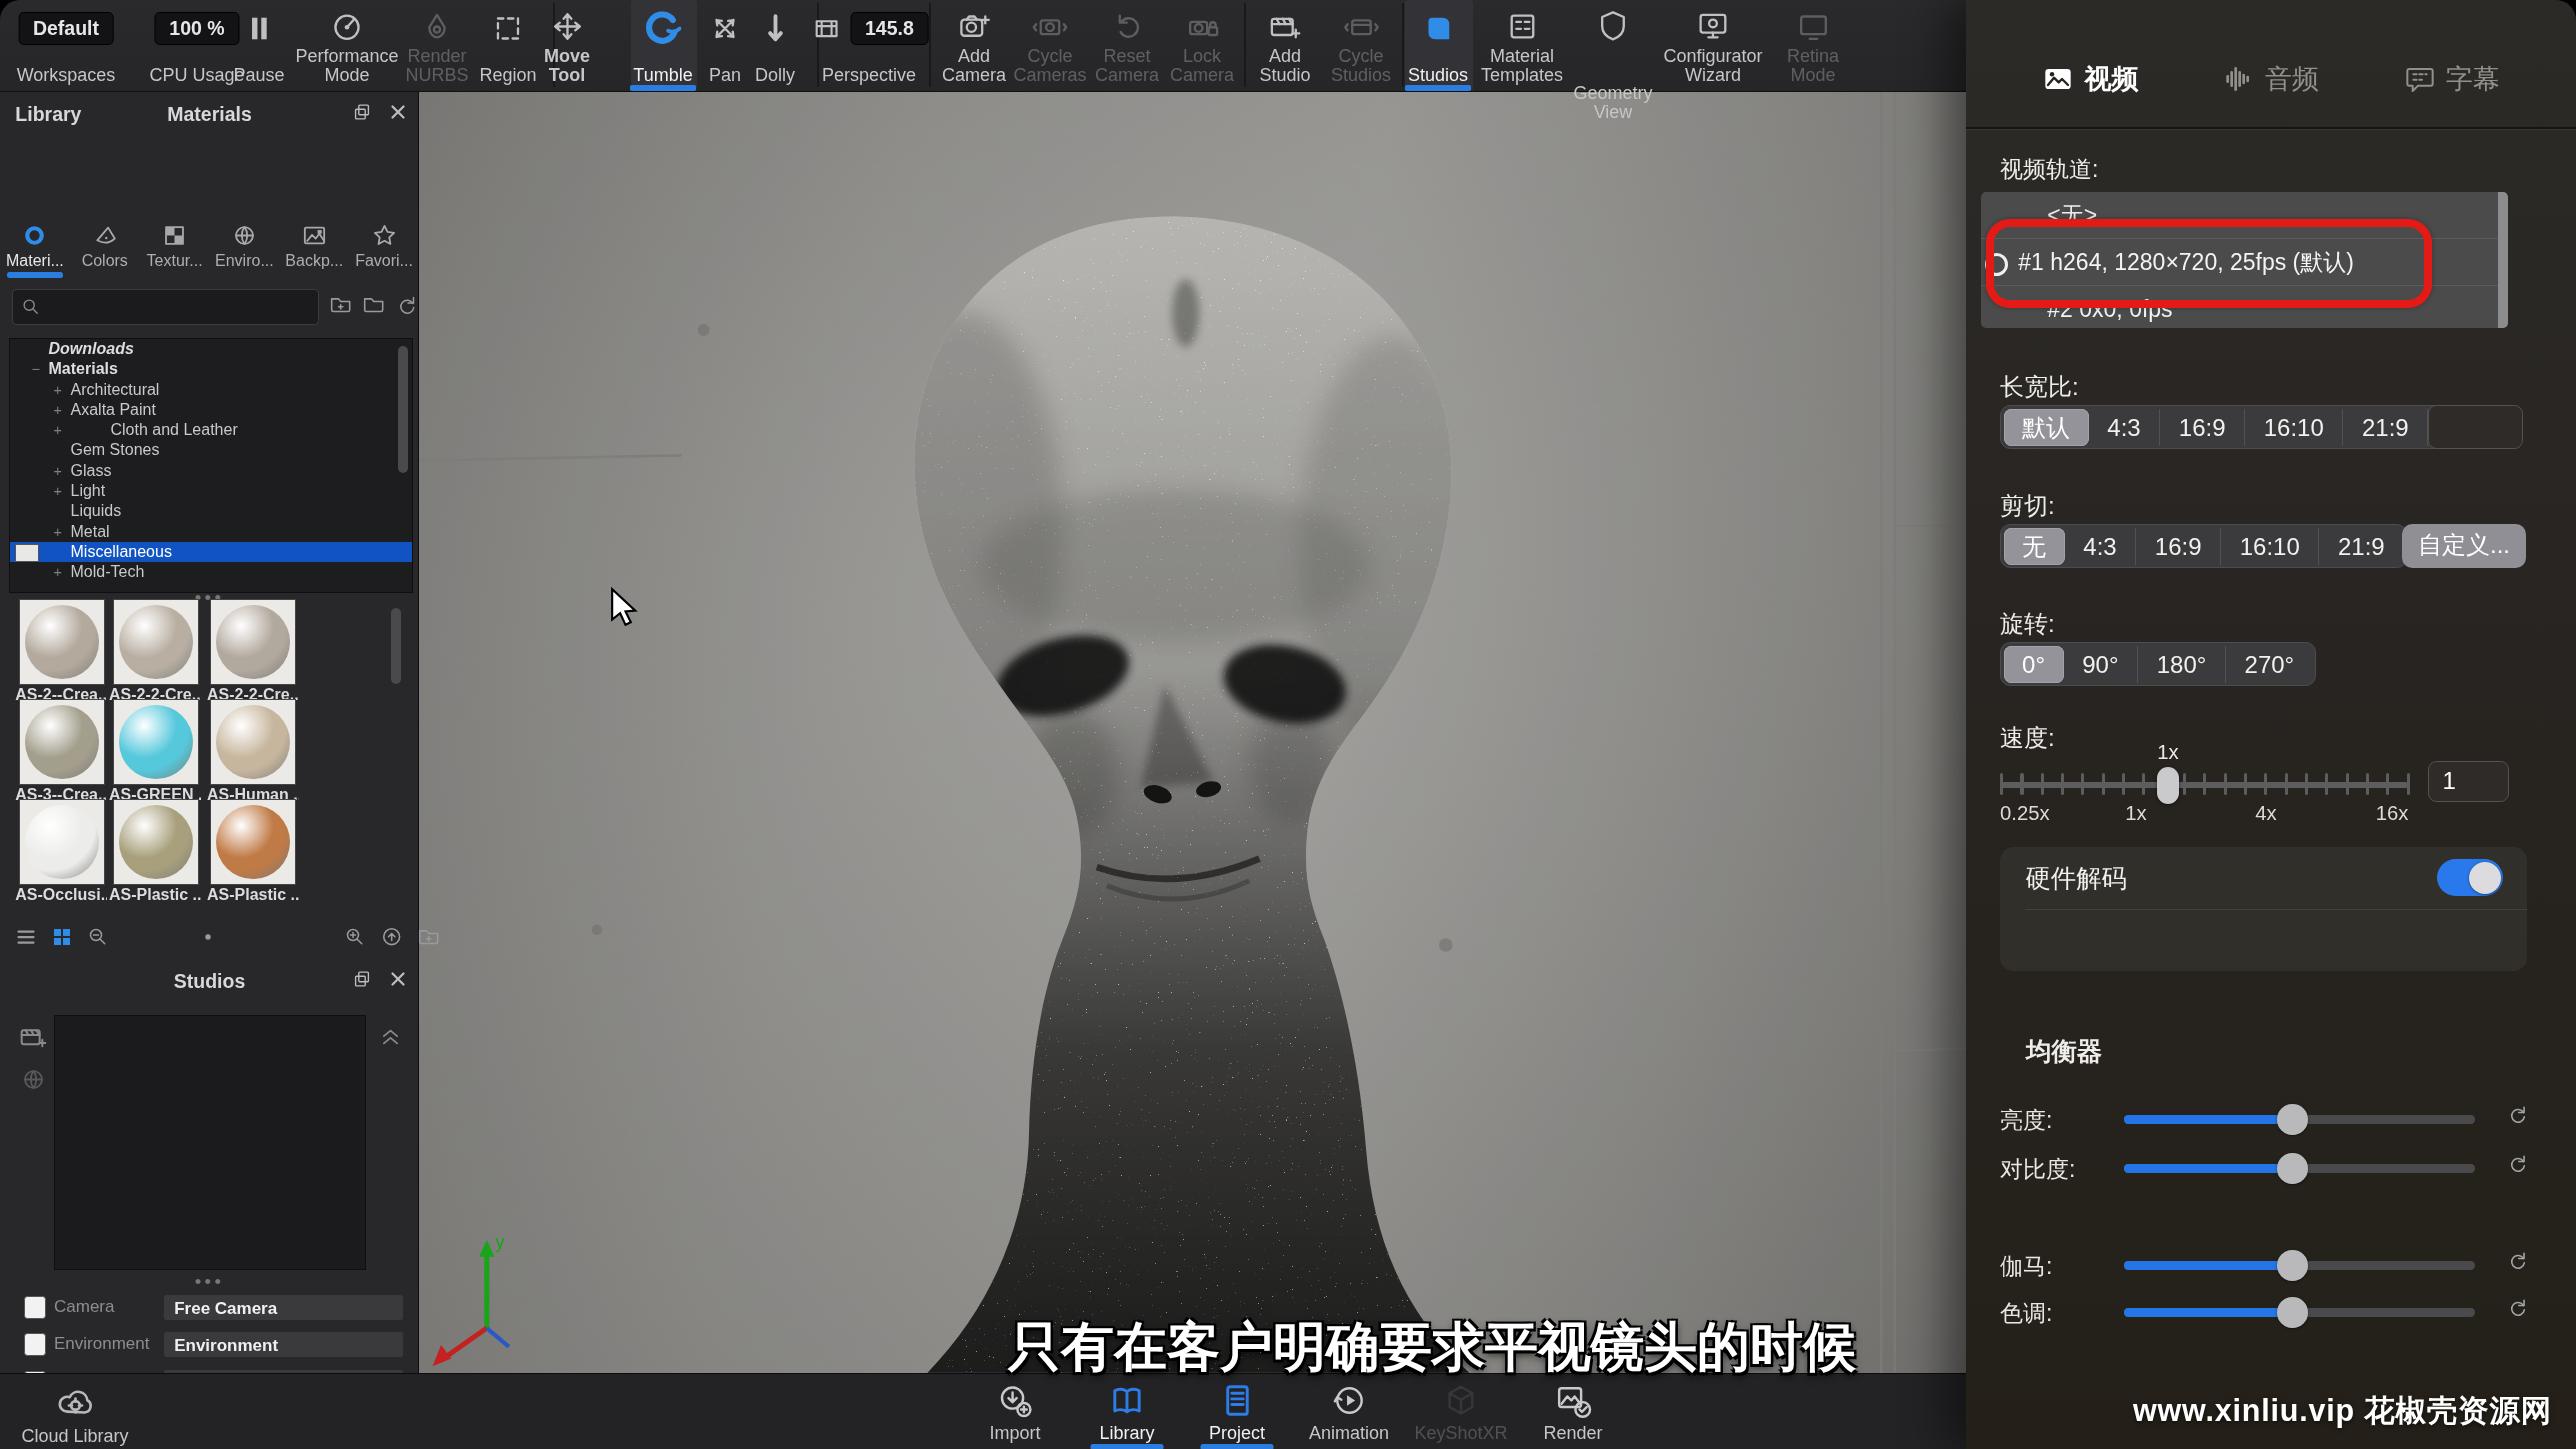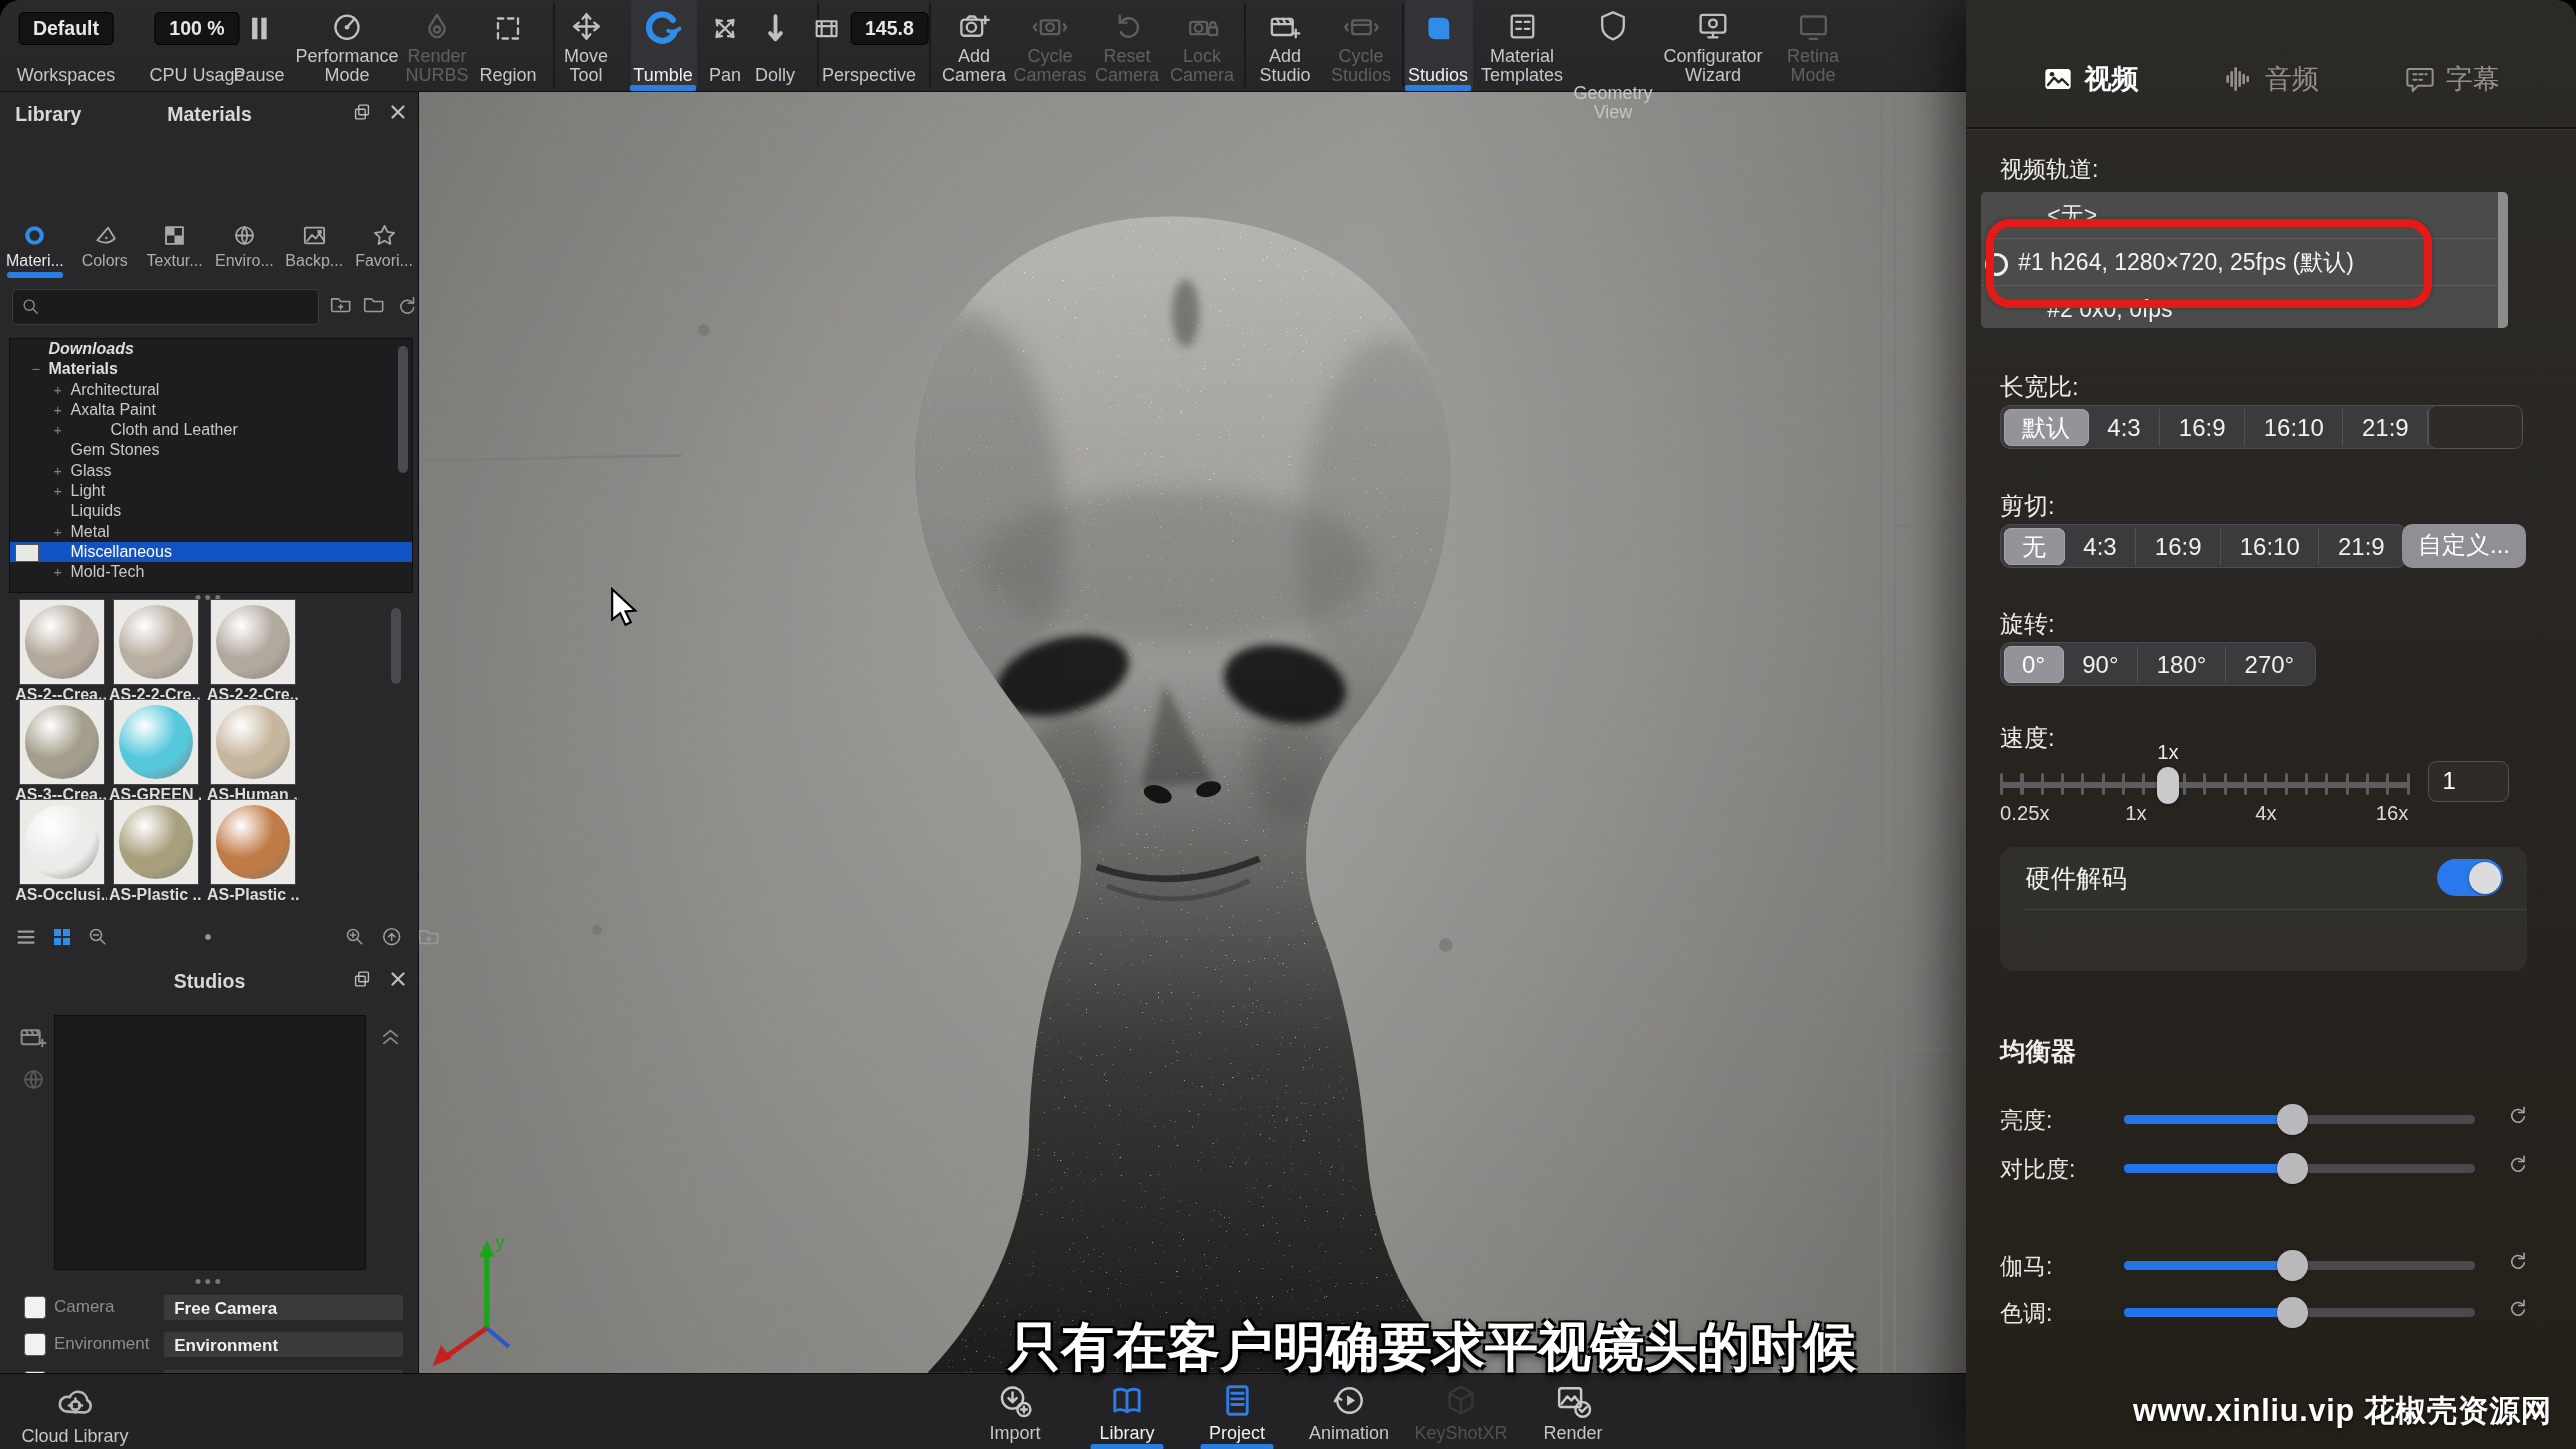--- a/index.html
+++ b/index.html
@@ -249,21 +249,21 @@
         <div class="ticon">
           <span style="display:inline-flex;color:#c0c0c2;">
             <svg viewBox="0 0 48 48" width="37" height="37" fill="none" stroke="currentColor" stroke-width="3" stroke-linecap="round" stroke-linejoin="round">
               <path stroke-dasharray="7 6" d="M11 11 H37 V37 H11 Z"></path>
             </svg>
           </span>
         </div>
         <div class="tb-label">Region</div>
       </div>
       <div class="tb-sep" style="left: 553px;"></div>
-      <div class="tb-item" style="left: 586px;">
+      <div class="tb-item" style="left: 567px; font-weight: bold;">
         <div class="ticon">
           <span style="display:inline-flex;color:#c0c0c2;">
             <svg viewBox="0 0 48 48" width="37" height="37" fill="none" stroke="currentColor" stroke-width="3" stroke-linecap="round" stroke-linejoin="round">
               <path d="M24 8 V40 M8 24 H40 M24 8 l-5 6 M24 8 l5 6 M24 40 l-5 -6 M24 40 l5 -6 M8 24 l6 -5 M8 24 l6 5 M40 24 l-6 -5 M40 24 l-6 5"></path>
             </svg>
           </span>
         </div>
         <div class="tb-label">Move<br>Tool</div>
       </div>
       <div class="tb-item" style="left: 663px;">
@@ -905,21 +905,21 @@
       <div class="rbox" style="left: 462px; top: 761px; width: 81px; height: 41px; line-height: 37px;">1</div>
       <div class="card">
         <div class="crow">
           <div class="clabel">硬件解码</div>
           <div class="toggle on">
             <div class="knob"></div>
           </div>
         </div>
         <div class="cdiv"></div>
       </div>
-      <div class="rlabel" style="top: 1035px; font-size: 25.4px; font-weight: 700;">均衡器</div>
+      <div class="rlabel" style="top: 1035px; font-size: 25.4px; font-weight: 700; margin-left: 26px;">均衡器</div>
       <div class="eqrow" style="top: 1098px;">
         <div class="eqlabel">亮度:</div>
         <div class="eqtrack">
           <div class="eqfill" style="width: 168px;"></div>
           <div class="eqthumb" style="left: 153px;"></div>
         </div>
         <div class="eqreset"><span style="display:inline-flex;color:#a5a5a7;">
             <svg viewBox="0 0 48 48" width="25.4" height="25.4" fill="none" stroke="currentColor" stroke-width="3" stroke-linecap="round" stroke-linejoin="round">
               <path d="M35 20 a12 12 0 1 0 1.5 8"></path>
               <path d="M36 10 v10 h-10"></path>

